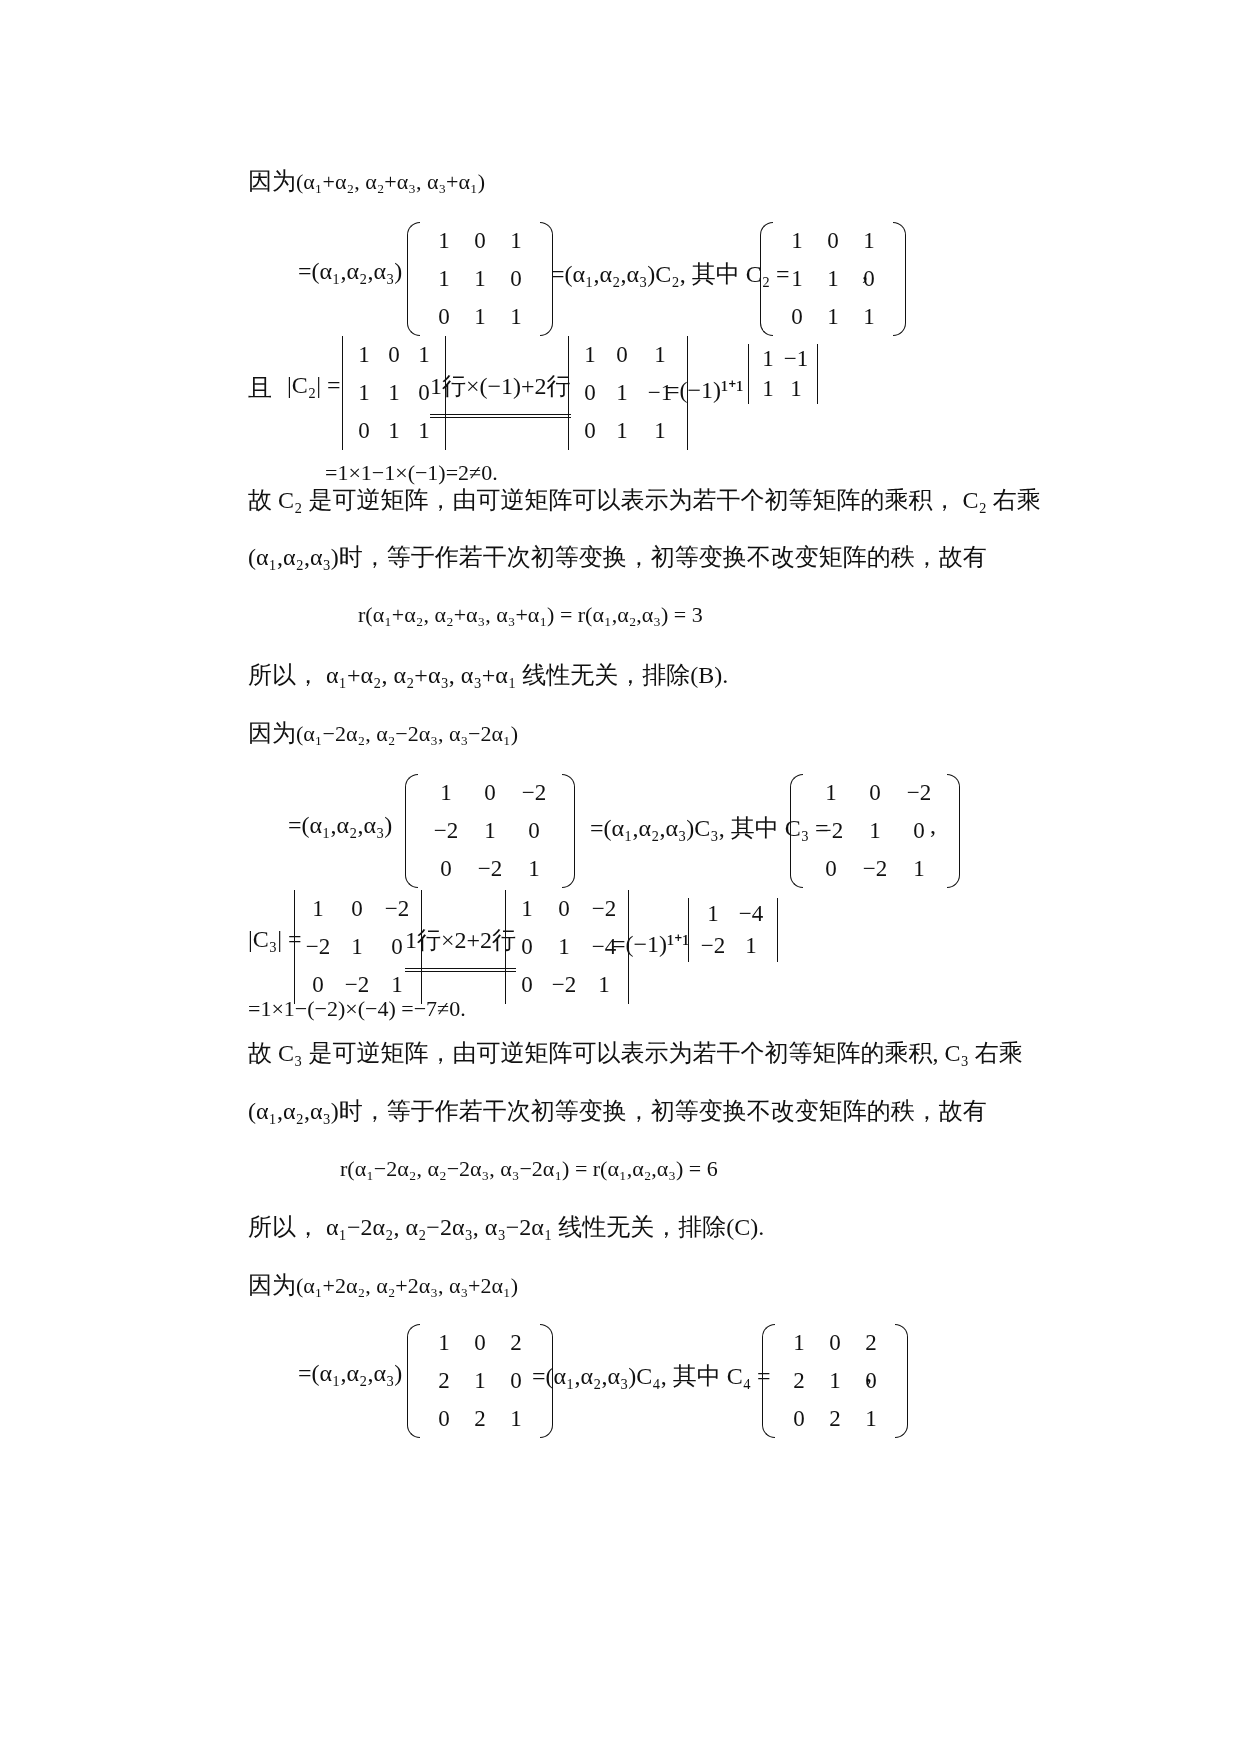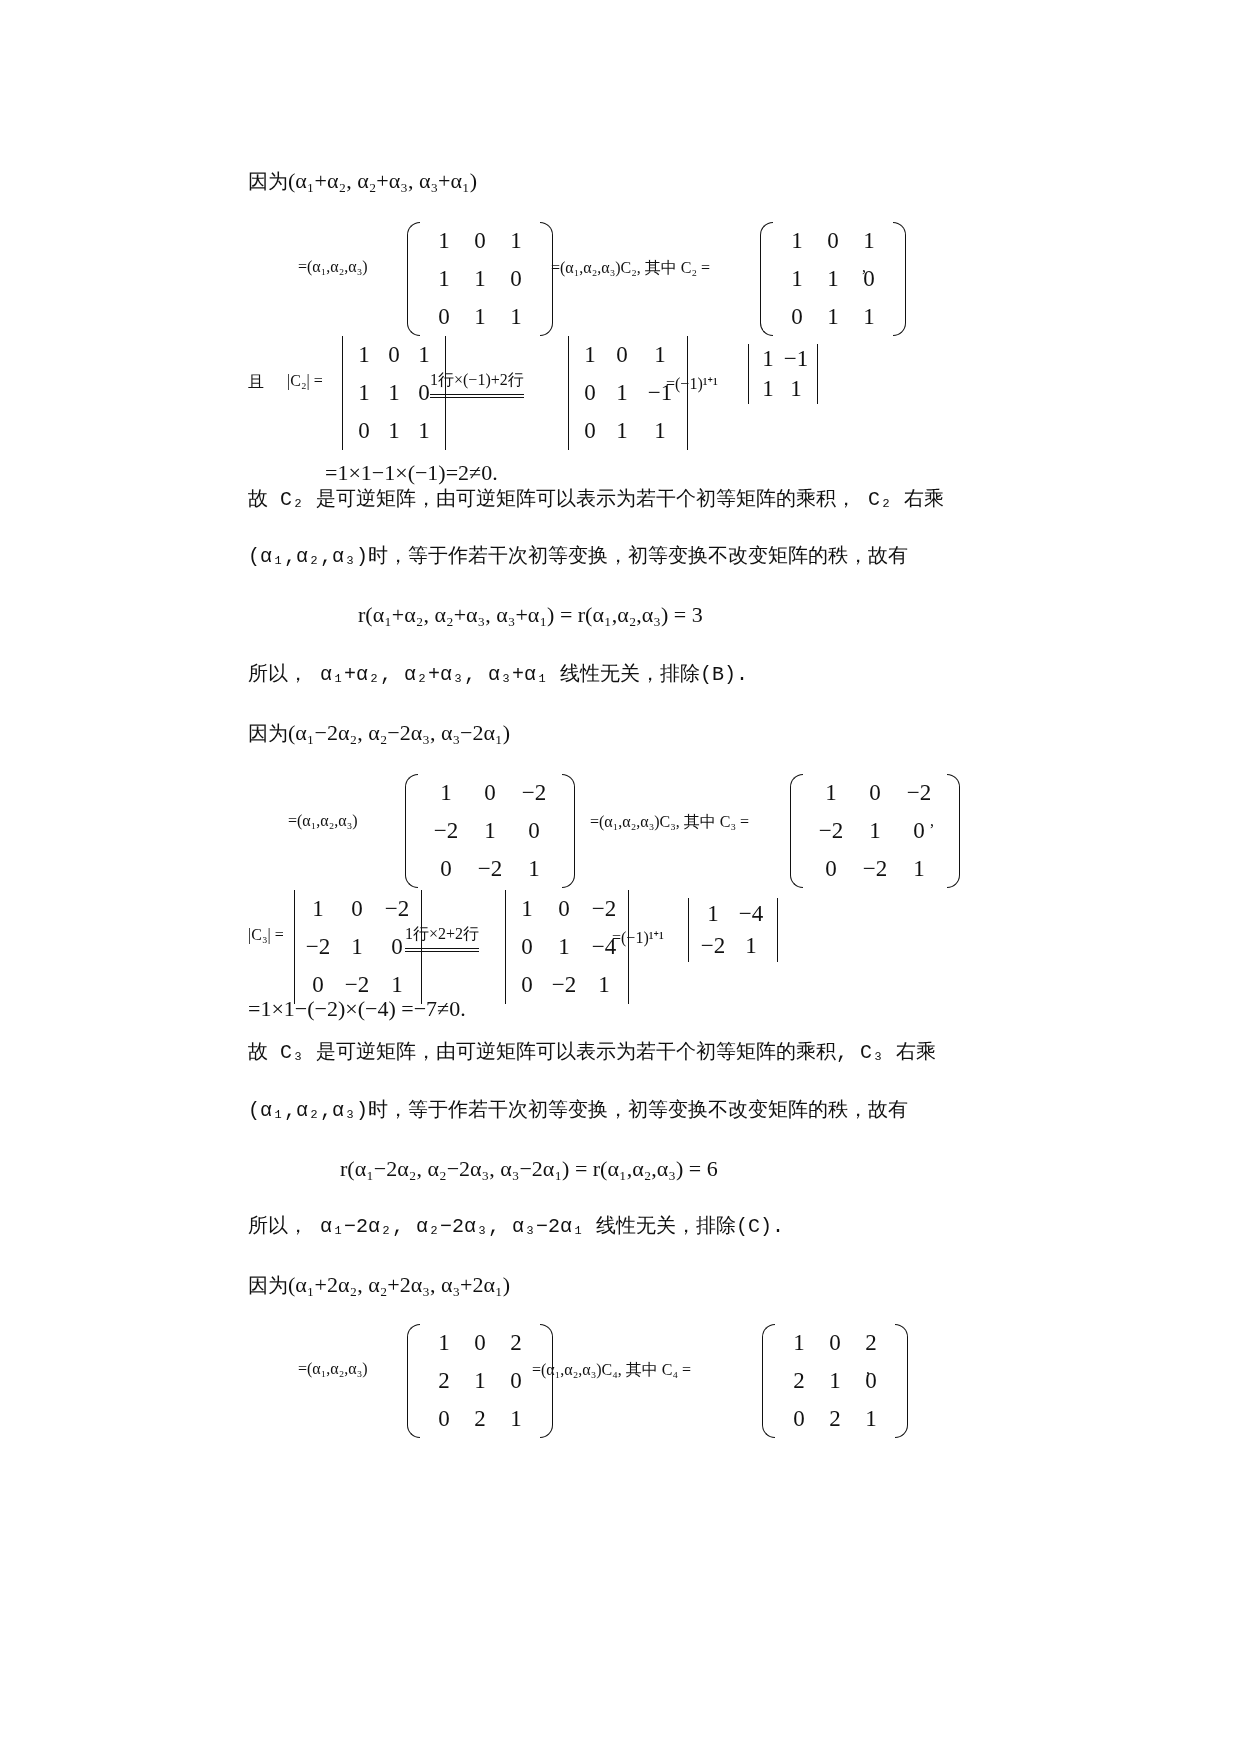--- a/index.html
+++ b/index.html
@@ -1,31 +1,31 @@
 <!DOCTYPE html>
 <html><head>
 <meta charset="utf-8">
 <style>
   html, body { margin:0; padding:0; background:#ffffff; }
   body { width:1240px; height:1754px; position:relative; overflow:hidden;
          font-family:"DejaVu Serif", "Liberation Serif", serif; color:#111; }
   .line { position:absolute; white-space:nowrap; font-size:22px; line-height:30px; }
   .m { font-family:"Liberation Serif","DejaVu Serif",serif; }
   .r { font-family:"Liberation Serif","DejaVu Serif",serif; font-style:normal; }
-  .cn { font-family:Liberation Mono, monospace; font-size:20px; }
+  .cn { font-family:Liberation Serif, serif; font-size:24px; }
   .matrix { position:absolute; display:flex; align-items:stretch; }
   .matrix .brk { width:12px; border:1.5px solid #111; }
   .matrix .paren-l { border-right:none; border-radius:14px 0 0 14px; }
   .matrix .paren-r { border-left:none; border-radius:0 14px 14px 0; }
   .matrix .bar { width:0; border:none; border-left:1.5px solid #111; }
   .grid { display:grid; grid-auto-rows:38px; align-items:center;
           font-family:"Liberation Serif",serif; font-size:23px; padding:0 6px; }
   .grid span { text-align:center; }
-  .op { position:absolute; font-size:16px; font-family:"Liberation Serif",serif; white-space:nowrap; }
-  .dbl { border-bottom:4px double #111; padding-bottom:3px;font-family:Liberation Serif, serif; }
+  .op { position:absolute; font-size:24px; font-family:"Liberation Serif",serif; white-space:nowrap; }
+  .dbl { border-bottom:4px double #111; padding-bottom:12px;font-family:Liberation Serif, serif; }
 </style>
 </head>
 <body>
 
 <div class="line" style="left:248px;top:166px;">
   <span class="cn">因为</span><span class="m">(α₁+α₂, α₂+α₃, α₃+α₁)</span>
 </div>
 
 <div class="op" style="left:298px;top:258px;">=(α₁,α₂,α₃)</div>
 <div class="matrix" style="left:407px;top:222px;">

